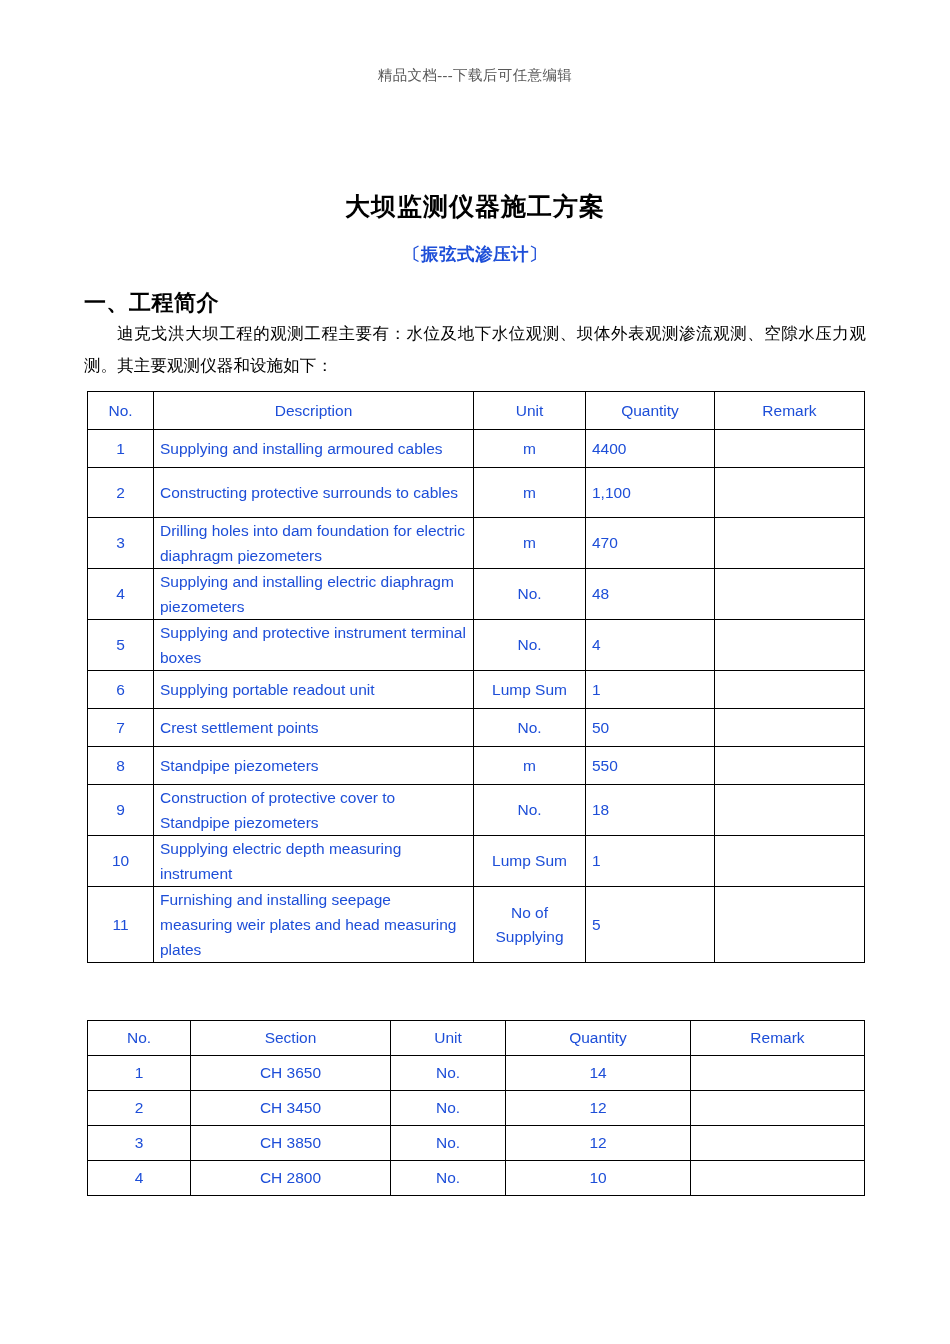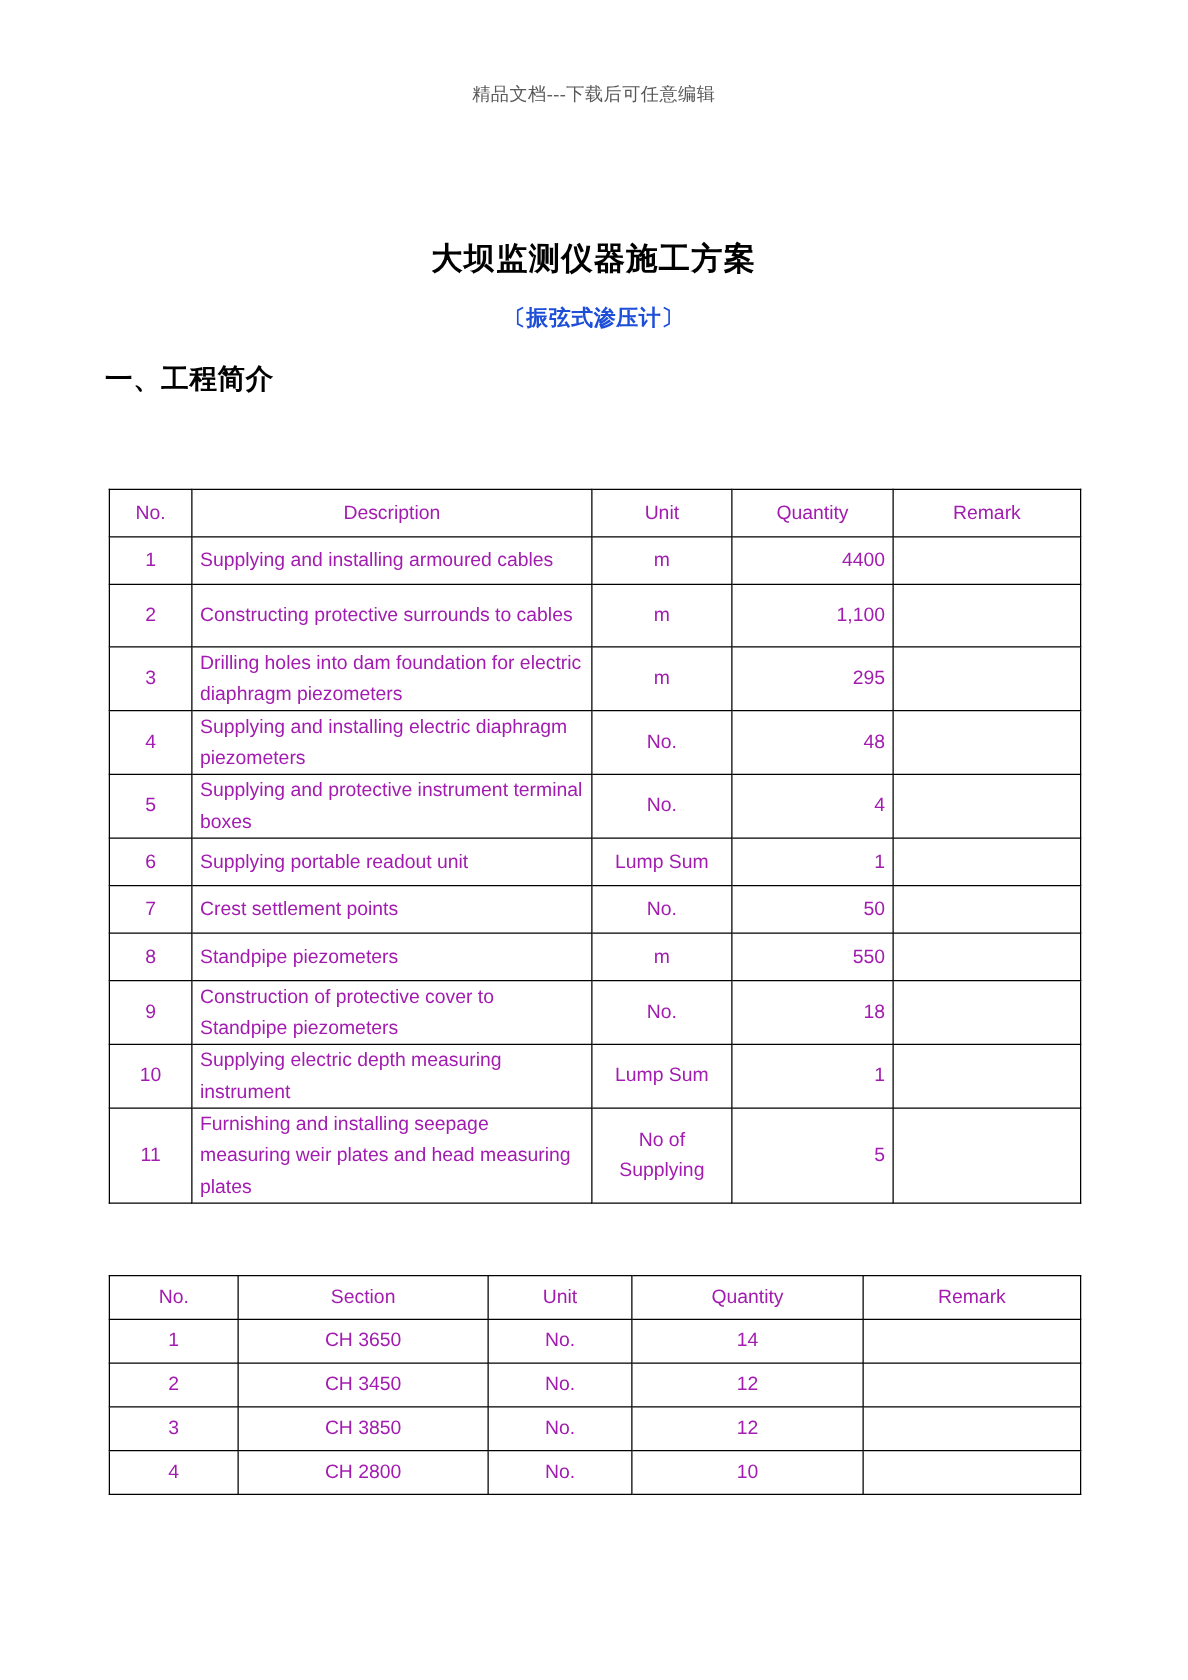--- a/index.html
+++ b/index.html
@@ -89,34 +89,34 @@
   #para-intro { top: 318px; }
   #para-mid   { top: 952px; }
 
   
   table.doc-table {
     position: absolute;
     border-collapse: collapse;
     table-layout: fixed;
     font-family: "Liberation Sans", "DejaVu Sans", sans-serif;
     font-size: 15.5px;
-    color: #a21caf;
+    color: #1d4ed8;
   }
   table.doc-table td,
   table.doc-table th {
     border: 1px solid #000000;
     padding: 0 6px;
     font-weight: normal;
     vertical-align: middle;
     box-sizing: border-box;
   }
   .c-num   { text-align: center; }
   .c-desc  { text-align: left; padding-left: 10px; line-height: 25px; }
   .c-unit  { text-align: center; line-height: 24px; }
-  .c-qty   { text-align: right; }
+  .c-qty   { text-align: left; }
   .c-rem   { text-align: center; }
 
   
   #table-equipment {
     left: 87px;
     top: 391px;
     width: 777px;
   }
   #table-equipment col.k-no   { width: 66px; }
   #table-equipment col.k-desc { width: 320px; }
@@ -151,20 +151,21 @@
 
   <div class="doc-header">精品文档---下载后可任意编辑</div>
 
   <div class="title-block">
     <div class="doc-title">大坝监测仪器施工方案</div>
     <div class="doc-subtitle">〔振弦式渗压计〕</div>
   </div>
 
   <div class="section-heading">一、工程简介</div>
 
+  <div class="body-para" id="para-intro">迪克戈洪大坝工程的观测工程主要有：水位及地下水位观测、坝体外表观测渗流观测、空隙水压力观测。其主要观测仪器和设施如下：</div>
 
   <table class="doc-table" id="table-equipment">
     <colgroup>
       <col class="k-no">
         <col class="k-desc">
         <col class="k-unit">
         <col class="k-qty">
         <col class="k-rem">
     </colgroup>
     <thead>
@@ -188,21 +189,21 @@
         <td class="c-num">2</td>
         <td class="c-desc">Constructing protective surrounds to cables</td>
         <td class="c-unit">m</td>
         <td class="c-qty">1,100</td>
         <td class="c-rem"></td>
       </tr>
       <tr class="h2">
         <td class="c-num">3</td>
         <td class="c-desc">Drilling holes into dam foundation for electric diaphragm piezometers</td>
         <td class="c-unit">m</td>
-        <td class="c-qty">295</td>
+        <td class="c-qty">470</td>
         <td class="c-rem"></td>
       </tr>
       <tr class="h2">
         <td class="c-num">4</td>
         <td class="c-desc">Supplying and installing electric diaphragm piezometers</td>
         <td class="c-unit">No.</td>
         <td class="c-qty">48</td>
         <td class="c-rem"></td>
       </tr>
       <tr class="h2">

